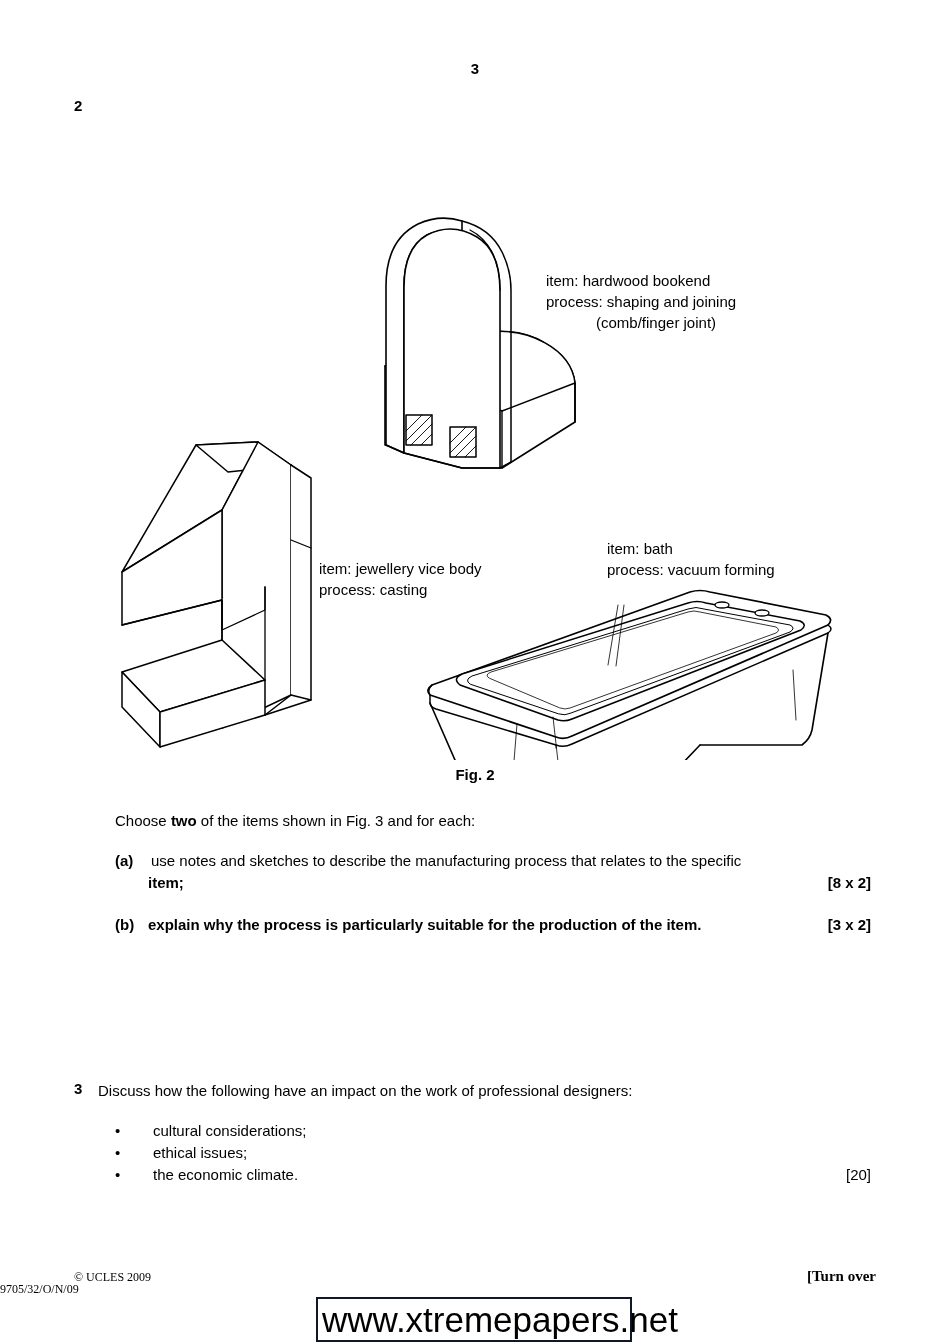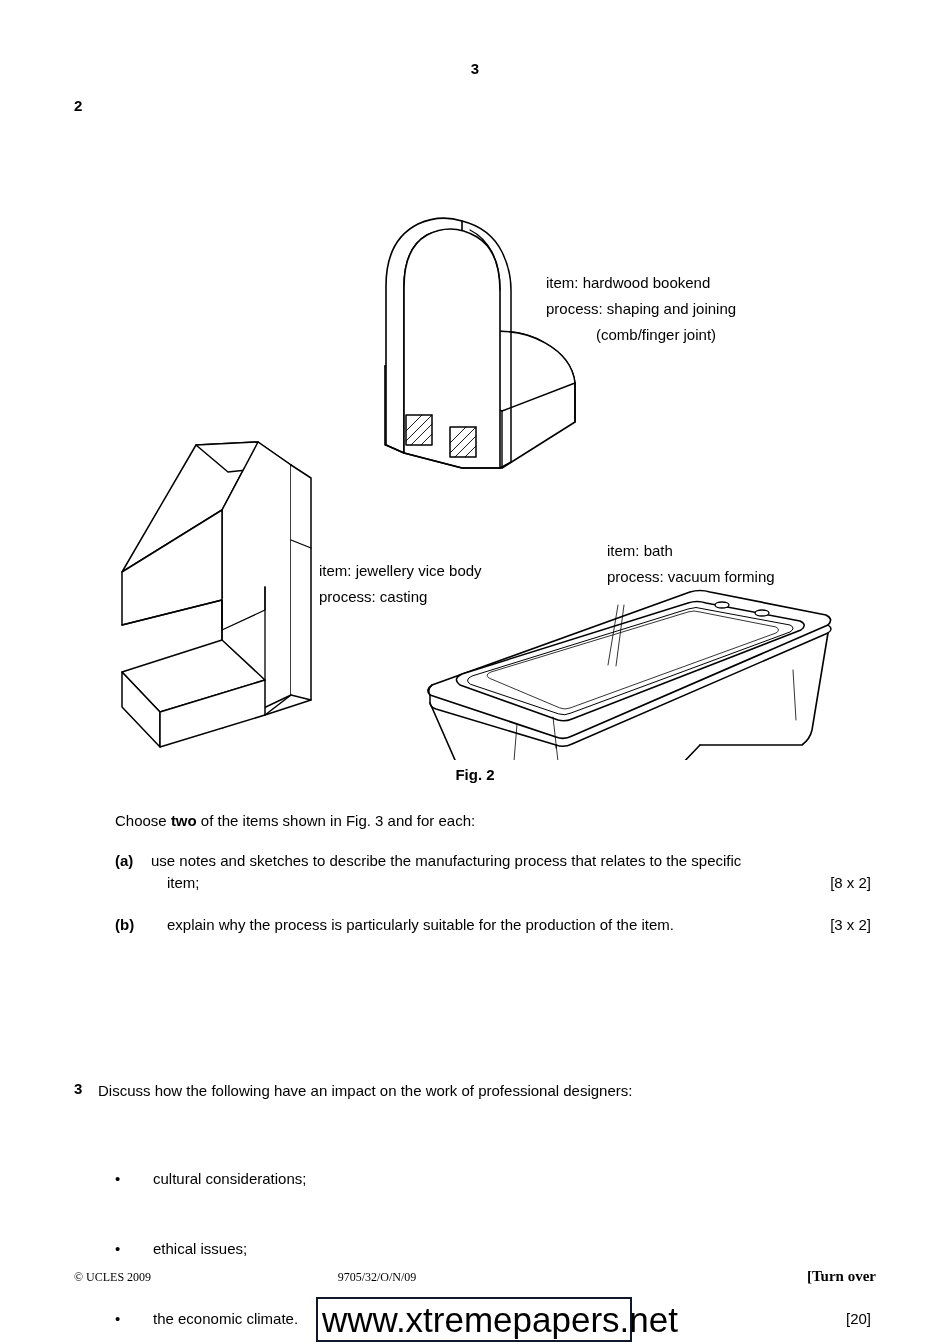--- a/index.html
+++ b/index.html
@@ -41,21 +41,21 @@
     top: 100px;
     left: 0;
     width: 950px;
     height: 660px;
   }
   .figure-area svg { display: block; }
 
   .caption {
     position: absolute;
     font-size: 15px;
-    line-height: 26px;
+    line-height: 21px;
     white-space: pre;
   }
   .caption-bookend { top: 170px; left: 546px; }
   .caption-vice    { top: 458px; left: 319px; }
   .caption-bath    { top: 438px; left: 607px; }
 
   .fig-label {
     position: absolute;
     top: 766px;
     left: 0;
@@ -91,22 +91,23 @@
   }
   .part .txt {
     display: block;
     margin-left: 36px;
   }
   .part-a { top: 850px; }
   .part-b { top: 914px; }
   .justify { text-align: justify; text-align-last: left; }
   .marks-row {
     display: block;
-    margin-left: 52px;
+    margin-left: 33px;
     position: relative;
+    font-weight: bold;
   }
   .marks {
     position: absolute;
     right: 0;
     top: 0;
   }
 
   
   .q3-number {
     position: absolute;
@@ -135,21 +136,20 @@
     height: 22px;
   }
   .bullet-dot {
     position: absolute;
     left: 0;
     top: 0;
   }
   .bullet-txt {
     display: block;
     margin-left: 38px;
-    margin-top: 48px;
   }
   .bullet-marks {
     position: absolute;
     right: 0;
     top: 0;
   }
 
   
   .footer {
     position: absolute;
@@ -161,23 +161,22 @@
     font-family: Liberation Serif, serif;
   }
   .footer-left {
     position: absolute;
     left: 74px;
     top: 0;
   }
   .footer-center {
     position: absolute;
     left: 0;
-    top: 0;
+    top: 12px;
     width: 754px;
-    text-align: center;
     font-size: 12px;
   }
   .footer-right {
     position: absolute;
     right: 74px;
     top: -2px;
     font-size: 15px;
     font-weight: bold;
     padding-left: 43px;
   }

